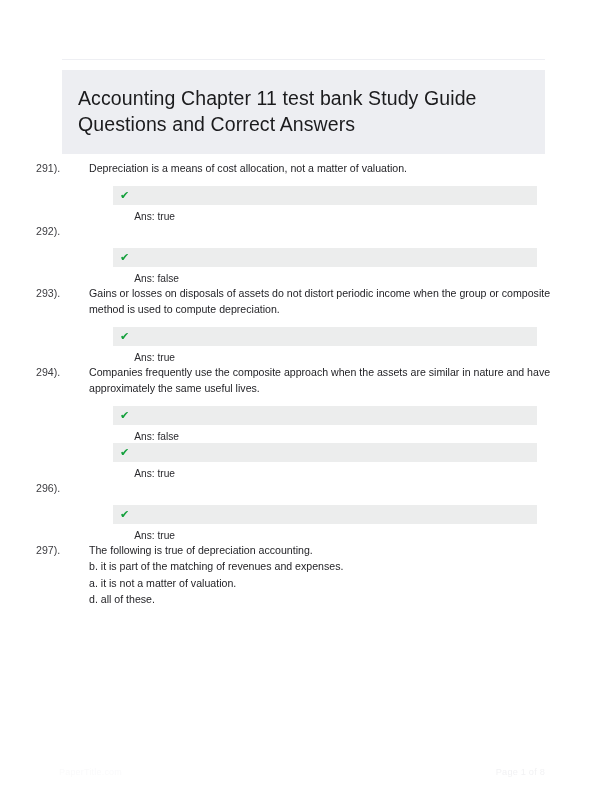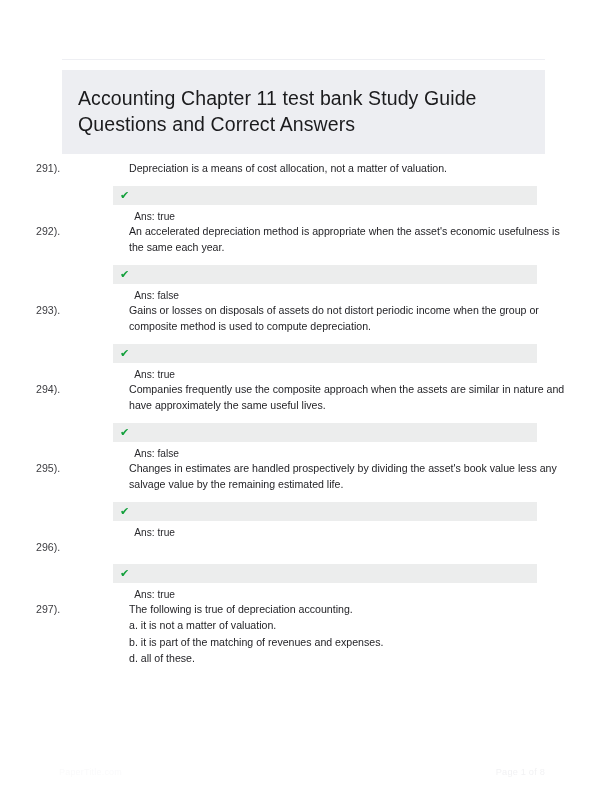--- a/index.html
+++ b/index.html
@@ -75,21 +75,20 @@
     padding-left: 36px;
     box-sizing: content-box;
     font-size: 10.6px;
     line-height: 16px;
     color: #3c3c40;
     white-space: nowrap;
   }
   .qbody {
     flex: 1 1 auto;
     padding-right: 33px;
-    margin-left: 40px;
   }
   .qtext {
     font-size: 10.6px;
     line-height: 16.5px;
     color: #1e1e22;
     margin: 0;
   }
   .qopts {
     margin: 0;
     padding: 0;
@@ -171,23 +170,20 @@
           </div>
         </div>
         <div class="answer-bar">
           <span class="check-icon">✔</span>
           <span class="ans-text">Ans: true</span>
         </div>
       </div>
       <div class="qitem">
         <div class="qrow">
           <div class="qnum">292).</div>
-          <div class="qbody">
-            <p class="qtext">An accelerated depreciation method is appropriate when the asset's economic usefulness is the same each year.</p>
-          </div>
         </div>
         <div class="answer-bar">
           <span class="check-icon">✔</span>
           <span class="ans-text">Ans: false</span>
         </div>
       </div>
       <div class="qitem">
         <div class="qrow">
           <div class="qnum">293).</div>
           <div class="qbody">
@@ -205,48 +201,42 @@
           <div class="qbody">
             <p class="qtext">Companies frequently use the composite approach when the assets are similar in nature and have approximately the same useful lives.</p>
           </div>
         </div>
         <div class="answer-bar">
           <span class="check-icon">✔</span>
           <span class="ans-text">Ans: false</span>
         </div>
       </div>
       <div class="qitem">
-        <div class="qrow">
-          <div class="qnum">295).</div>
-          <div class="qbody">
-            <p class="qtext">Changes in estimates are handled prospectively by dividing the asset's book value less any salvage value by the remaining estimated life.</p>
-          </div>
-        </div>
         <div class="answer-bar">
           <span class="check-icon">✔</span>
           <span class="ans-text">Ans: true</span>
         </div>
       </div>
       <div class="qitem">
         <div class="qrow">
           <div class="qnum">296).</div>
         </div>
         <div class="answer-bar">
           <span class="check-icon">✔</span>
           <span class="ans-text">Ans: true</span>
         </div>
       </div>
       <div class="qitem">
         <div class="qrow">
           <div class="qnum">297).</div>
           <div class="qbody">
             <p class="qtext">The following is true of depreciation accounting.</p>
             <ul class="qopts">
+              <li>b. it is part of the matching of revenues and expenses.</li>
               <li>a. it is not a matter of valuation.</li>
-              <li>b. it is part of the matching of revenues and expenses.</li>
               <li>d. all of these.</li>
             </ul>
           </div>
         </div>
       </div>
     </div>
 
   <div class="footer">
     <div class="footer-watermark">PaperTitle.com</div>
     <div class="footer-page">Page 1 of 8</div>

